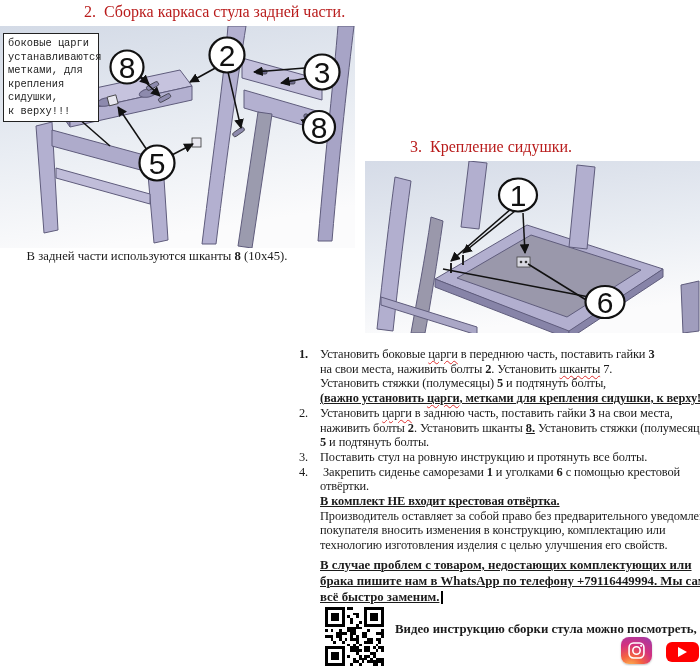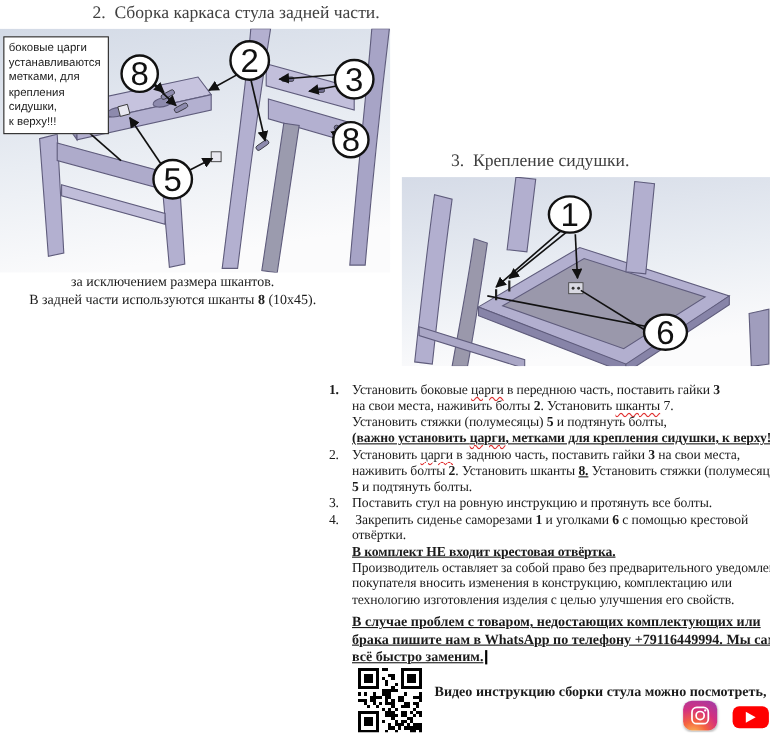--- a/index.html
+++ b/index.html
@@ -1,24 +1,24 @@
 <!DOCTYPE html>
 <html><head>
 <meta charset="utf-8">
 <style>
   html,body{margin:0;padding:0;}
   body{width:700px;height:666px;position:relative;background:#ffffff;overflow:hidden;
        font-family:"Liberation Serif", serif;color:#1b1b1b;}
   .abs{position:absolute;}
-  .heading{font-size:16px;white-space:pre;color:#404040;}
+  .heading{font-size:16px;white-space:pre;color:#b91c1c;}
   
   .diagram{position:absolute;overflow:hidden;}
   .diagram svg{display:block;width:100%;height:100%;}
   .note-box{position:absolute;left:3px;top:7px;width:86px;background:#fff;border:1.6px solid #222;
-            font-family:Liberation Sans, sans-serif;font-size:10.4px;line-height:13.5px;
+            font-family:Liberation Mono, monospace;font-size:10.4px;line-height:13.5px;
             padding:3px 4px;white-space:pre-line;color:#222;z-index:3;}
   .callout circle,.callout ellipse{fill:#fff;stroke:#111;stroke-width:2.2px;}
   .callout text{font-family:"Liberation Sans", sans-serif;font-size:30px;fill:#111;text-anchor:middle;}
   
   .caption{left:0;top:249px;width:314px;text-align:center;font-size:12.7px;line-height:15.6px;}
   
   .list{left:299px;top:347px;font-size:12.4px;line-height:14.7px;letter-spacing:-0.1px;}
   .item{display:flex;}
   .item-num{width:21px;flex-shrink:0;}
   .item-body .line{white-space:pre;}
@@ -116,21 +116,20 @@
     </g>
   </svg>
   <div class="note-box">боковые царги
 устанавливаются
 метками, для
 крепления сидушки,
 к верху!!!</div>
 </div>
 
 <div class="abs caption">
-    <div class="line"><span>за исключением размера шкантов.</span></div>
     <div class="line"><span>В задней части используются шканты </span><span class="b">8</span><span> (10x45).</span></div>
   </div>
 
 <div class="abs heading" style="left:410px;top:138px;">3.  Крепление сидушки.</div>
 
 <div class="diagram" style="left:365px;top:161px;width:335px;height:172px;">
   <svg viewBox="0 0 335 172">
     <defs>
       <linearGradient id="bgR" x1="0" y1="0" x2="0.25" y2="1">
         <stop offset="0" stop-color="#d5dbe7"></stop>

